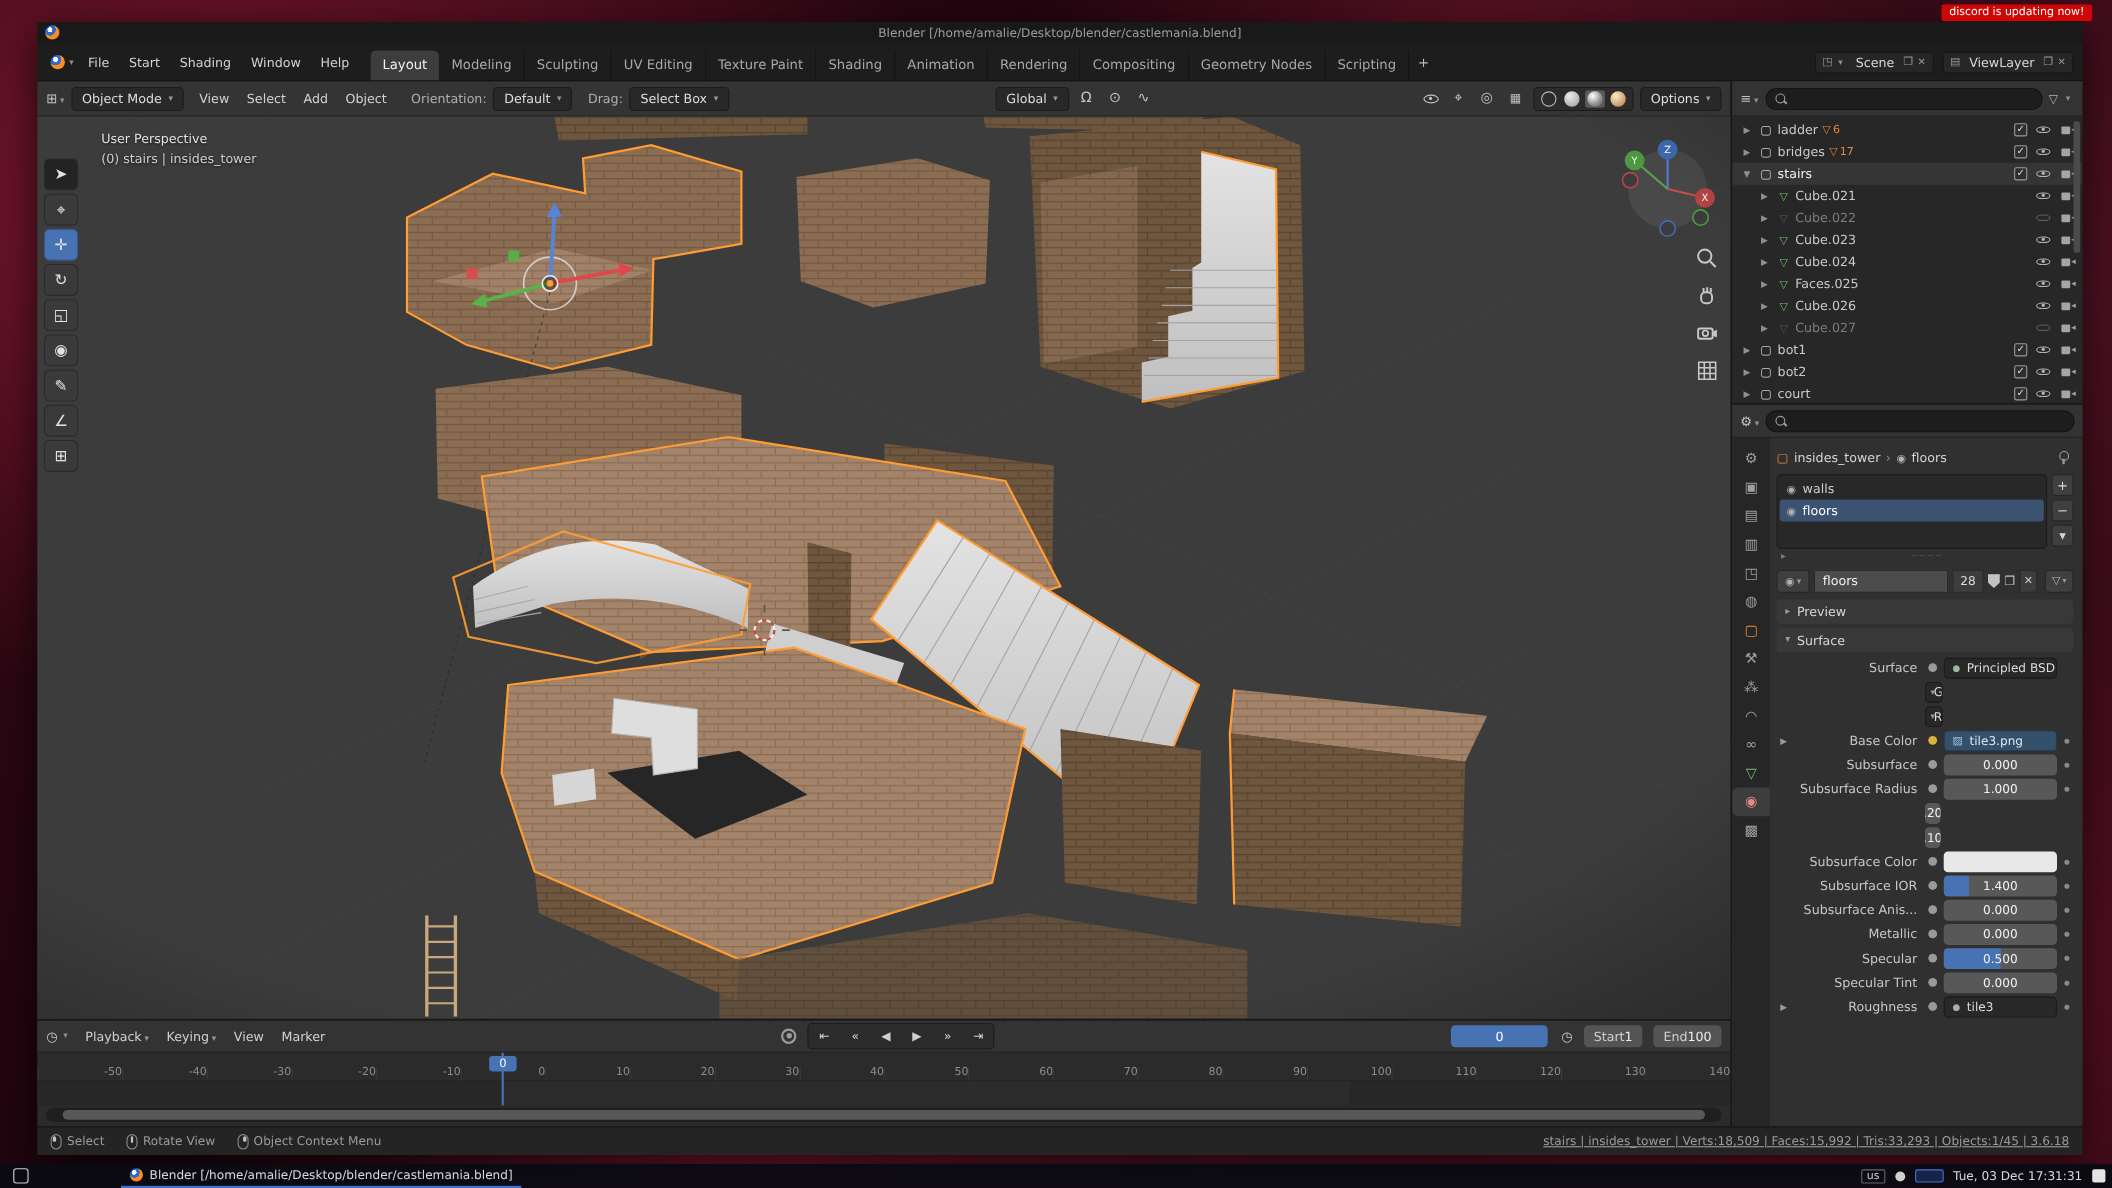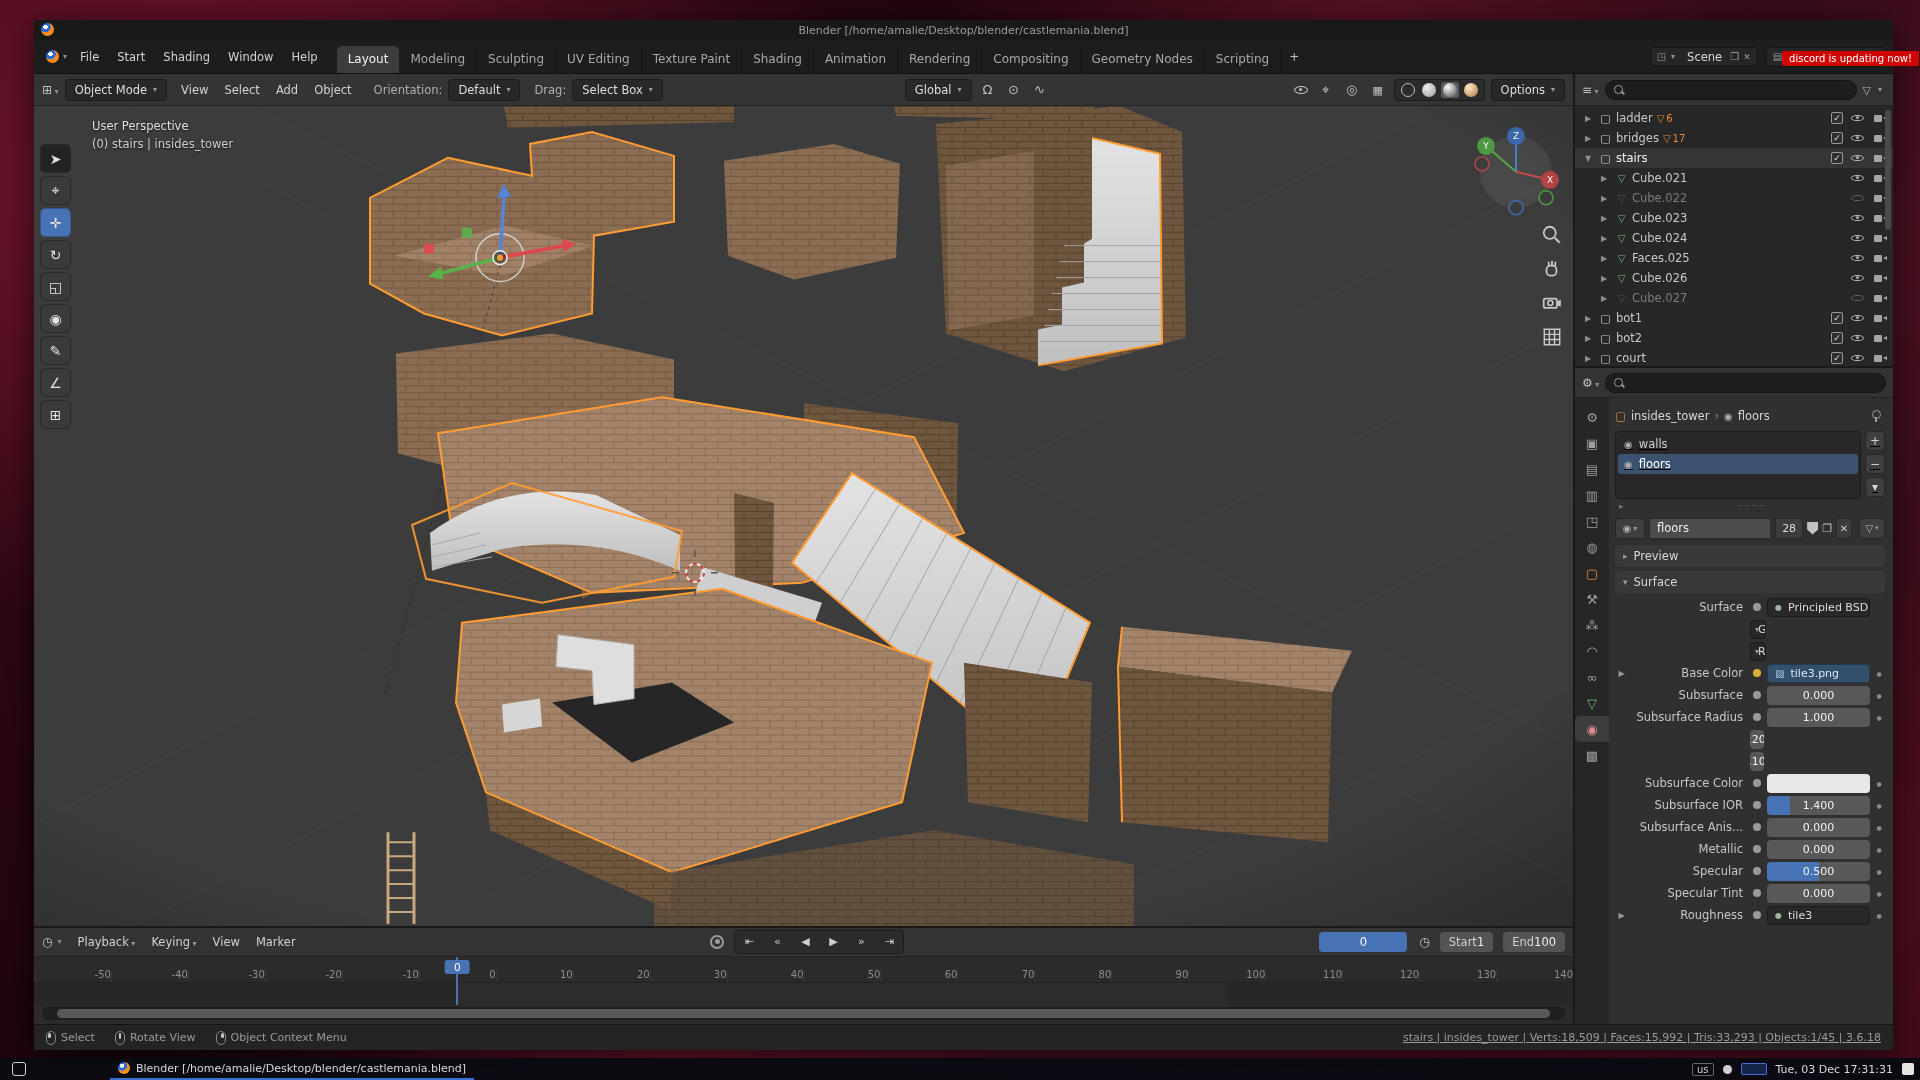--- a/index.html
+++ b/index.html
@@ -8,22 +8,22 @@
 
   
   .desktop { position:relative; width:1920px; height:1080px;
     background:
       radial-gradient(1100px 750px at 12% 18%, rgba(150,28,56,.75), transparent 60%),
       radial-gradient(900px 700px at 88% 85%, rgba(120,20,44,.7), transparent 60%),
       radial-gradient(700px 500px at 70% 8%, rgba(160,34,58,.5), transparent 60%),
       radial-gradient(600px 500px at 35% 95%, rgba(140,26,50,.6), transparent 65%),
       linear-gradient(135deg,#3a0a16,#1d040e 40%,#4a1020 72%,#26060f);
   }
-  .notification { position:absolute; top:4px; right:1px; z-index:60;
-    background:#cf0606; color:#fff; font-size:10px; padding:2px 7px; border-radius:2px;margin-top:47px; }
+  .notification { position:absolute; top:4px; right:18px; z-index:60;
+    background:#cf0606; color:#fff; font-size:10px; padding:2px 7px; border-radius:2px; }
 
   
   .bwindow { position:absolute; left:34px; top:20px; right:27px; bottom:30px;
     display:flex; flex-direction:column; background:#1d1d1d;
     box-shadow:0 8px 34px rgba(0,0,0,.65); z-index:10; }
   .titlebar { height:20px; background:#191919; display:flex; align-items:center;
     justify-content:center; position:relative; flex:0 0 auto; }
   .titlebar .title { color:#9c9c9c; font-size:11px; }
   .blogo { width:13px; height:13px; border-radius:50%;
     background:radial-gradient(circle at 34% 32%, #fff 0 18%, #2a6bd4 19% 42%, #ff8c1a 43%);
@@ -196,21 +196,21 @@
   .ptab.active { background:#3d3d3d; color:#e08a8a; border-radius:5px 0 0 5px; }
   .pcontent { flex:1; padding:5px 8px 0 6px; overflow:hidden; }
   .breadcrumb { display:flex; align-items:center; gap:5px; height:26px; color:#d5d5d5; font-size:11.5px; }
   .bc-obj::before { content:"▢"; color:#e8883a; }
   .bc-mat::before { content:"◉"; color:#b5b5b5; font-size:10px; }
   .bc-sep { color:#8a8a8a; }
   .pin { position:relative; width:10px; height:12px; margin-left:auto; margin-right:4px; }
   .pin::before { content:""; position:absolute; left:1px; top:0; width:7px; height:7px;
     border:1.6px solid #9a9a9a; border-radius:50%; }
   .pin::after { content:""; position:absolute; left:4.4px; top:7px; width:1.6px; height:5px; background:#9a9a9a; }
-  .slots-wrap { display:flex; gap:4px; margin-top:2px;text-decoration:underline; }
+  .slots-wrap { display:flex; gap:4px; margin-top:2px; }
   .slots { flex:1; background:#282828; border:1px solid #1c1c1c; border-radius:4px; padding:2px; height:68px; }
   .slot-row { height:20px; display:flex; align-items:center; gap:6px; padding:0 6px;
     color:#cdcdcd; font-size:11.5px; border-radius:3px; }
   .slot-row.selected { background:#3b5371; color:#fff; }
   .slot-icon::before { content:"◉"; color:#b0b0b0; font-size:10px; }
   .slot-btns { display:flex; flex-direction:column; gap:3px; }
   .sbtn { width:20px; height:20px; background:#3f3f3f; border:1px solid #262626; border-radius:4px;
     color:#d5d5d5; font-size:12px; display:flex; align-items:center; justify-content:center; cursor:default; }
   .grip-row { height:14px; display:flex; align-items:center; color:#777; font-size:9px; padding:0 4px; }
   .grip-row .gdots { flex:1; text-align:center; letter-spacing:2px; color:#5e5e5e; }

